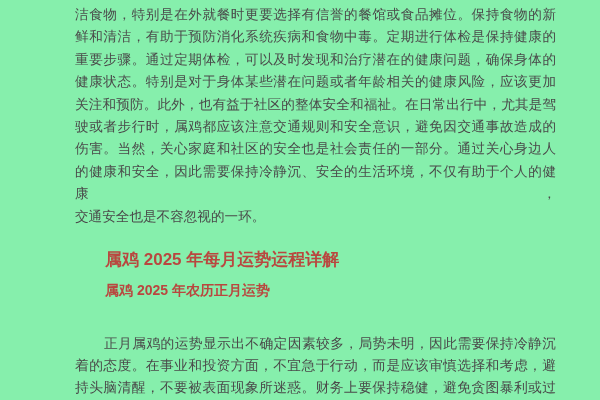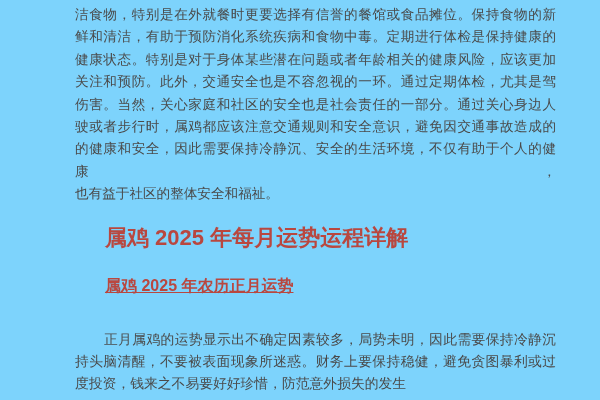--- a/index.html
+++ b/index.html
@@ -4,21 +4,21 @@
 <style>
   html, body {
     margin: 0;
     padding: 0;
     background: #ffffff;
   }
   #screen {
     position: relative;
     width: 600px;
     height: 400px;
-    background: #7dd3fc;
+    background: #86efac;
     overflow: hidden;
     font-family: "Liberation Sans", sans-serif;
   }
   #article {
     position: absolute;
     left: 75px;
     top: 0;
     width: 481px;
     height: 400px;
     overflow: hidden;
@@ -52,51 +52,52 @@
     margin-top: 32px;
   }
   .heading {
     font-weight: bold;
     color: #b9473f;
     margin-left: 30px;
     white-space: nowrap;
   }
   #heading-monthly {
     margin-top: 20px;
-    font-size: 22px;
+    font-size: 17px;
     line-height: 24px;
   }
   #heading-first-month {
-    margin-top: 25px;
-    font-size: 16px;
+    margin-top: 7px;
+    font-size: 14px;
     line-height: 22px;
-    text-decoration: underline;
   }
 </style>
 </head>
 <body>
 
 <div id="screen">
   <div id="article">
 
     <div class="para" id="para-health">
       <div class="pline full">洁食物，特别是在外就餐时更要选择有信誉的餐馆或食品摊位。保持食物的新</div>
       <div class="pline full">鲜和清洁，有助于预防消化系统疾病和食物中毒。定期进行体检是保持健康的</div>
+      <div class="pline full">重要步骤。通过定期体检，可以及时发现和治疗潜在的健康问题，确保身体的</div>
       <div class="pline full">健康状态。特别是对于身体某些潜在问题或者年龄相关的健康风险，应该更加</div>
-      <div class="pline full">关注和预防。此外，交通安全也是不容忽视的一环。通过定期体检，尤其是驾</div>
+      <div class="pline full">关注和预防。此外，也有益于社区的整体安全和福祉。在日常出行中，尤其是驾</div>
+      <div class="pline full">驶或者步行时，属鸡都应该注意交通规则和安全意识，避免因交通事故造成的</div>
       <div class="pline full">伤害。当然，关心家庭和社区的安全也是社会责任的一部分。通过关心身边人</div>
-      <div class="pline full">驶或者步行时，属鸡都应该注意交通规则和安全意识，避免因交通事故造成的</div>
       <div class="pline full">的健康和安全，因此需要保持冷静沉、安全的生活环境，不仅有助于个人的健康，</div>
-      <div class="pline">也有益于社区的整体安全和福祉。</div>
+      <div class="pline">交通安全也是不容忽视的一环。</div>
     </div>
 
     <div class="heading" id="heading-monthly">属鸡 2025 年每月运势运程详解</div>
 
     <div class="heading" id="heading-first-month">属鸡 2025 年农历正月运势</div>
 
     <div class="para" id="para-month1">
       <div class="pline full indent">正月属鸡的运势显示出不确定因素较多，局势未明，因此需要保持冷静沉</div>
+      <div class="pline full">着的态度。在事业和投资方面，不宜急于行动，而是应该审慎选择和考虑，避</div>
       <div class="pline full">持头脑清醒，不要被表面现象所迷惑。财务上要保持稳健，避免贪图暴利或过</div>
       <div class="pline">度投资，钱来之不易要好好珍惜，防范意外损失的发生</div>
     </div>
 
   </div>
 </div>
 
 </body></html>

